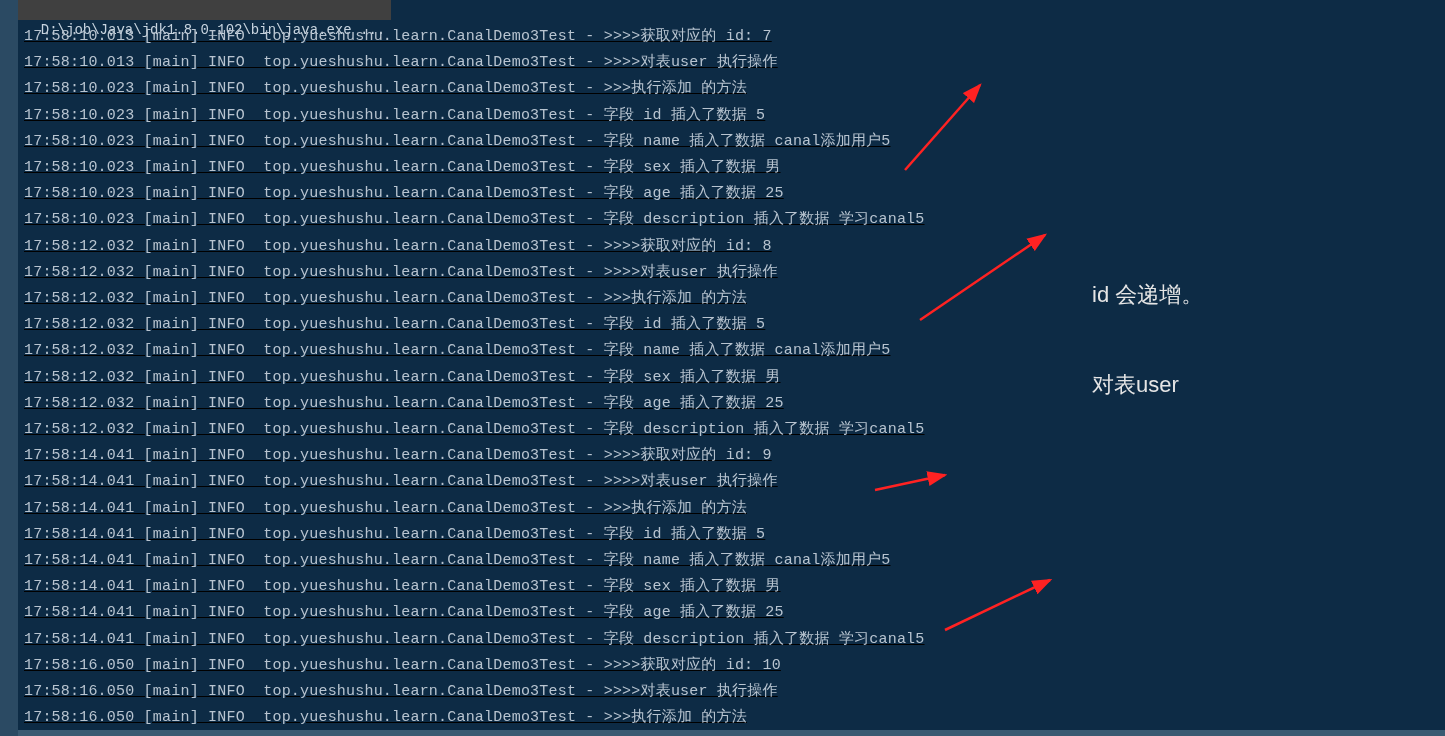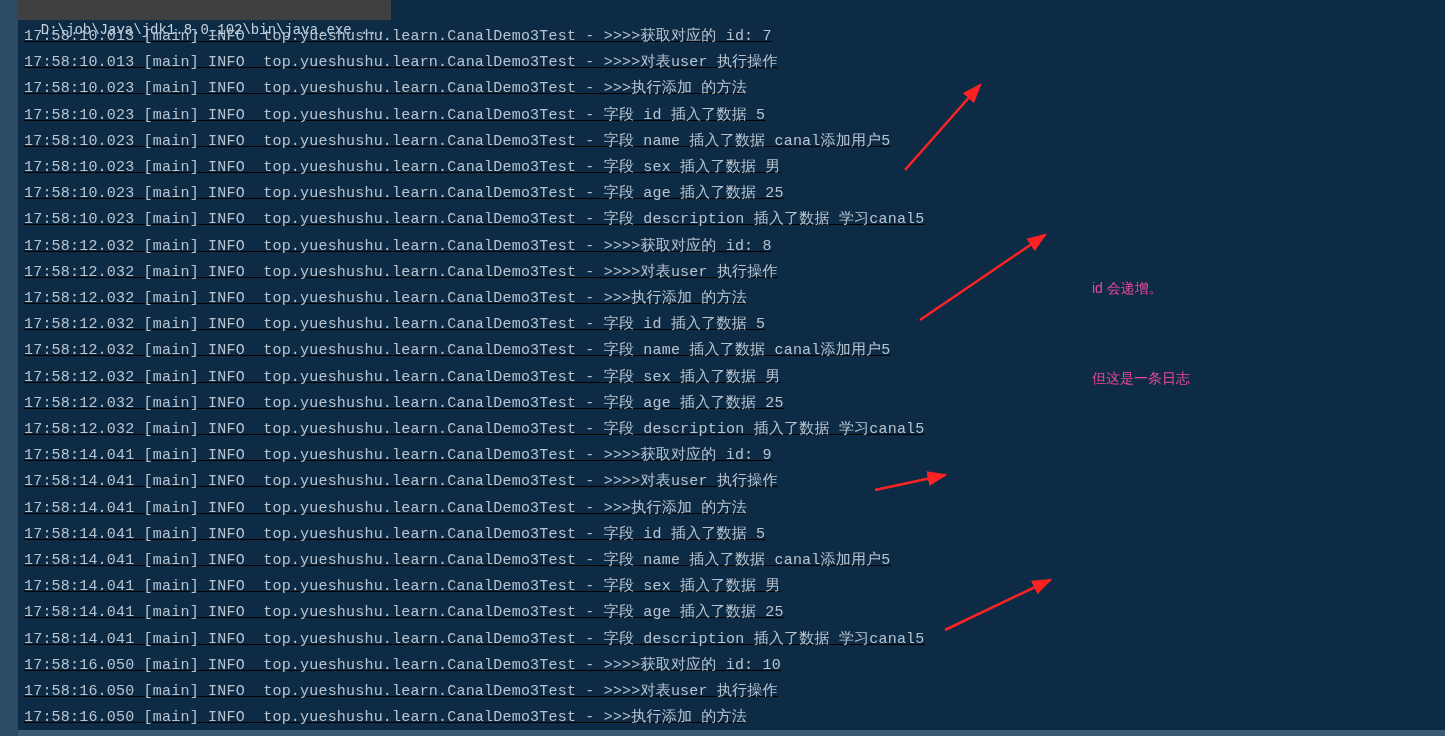--- a/index.html
+++ b/index.html
@@ -35,23 +35,23 @@
     top: 24px;
     right: 0;
     bottom: 0;
     line-height: 26.2px;
     white-space: pre;
     text-decoration: underline;
   }
   .log-line { color: #b8c4d0; letter-spacing: 0.2px; }
   .annotation {
     position: absolute;
-    color: #ec4899;
+    color: #e5e5e5;
     font-family: "Microsoft YaHei", "SimHei", sans-serif;
-    font-size: 14px;
+    font-size: 22px;
     font-weight: 400;
   }
   .arrow-svg {
     position: absolute;
     pointer-events: none;
   }
   .arrow-svg line {
     stroke: #ff2222;
     stroke-width: 2.5;
     marker-end: url(#arrowhead);
@@ -71,21 +71,21 @@
 <div class="header-bar">
   <span>D:\job\Java\jdk1.8.0_102\bin\java.exe ...</span>
 </div>
 
 <div class="console" id="console"><div class="log-line">17:58:10.013 [main] INFO  top.yueshushu.learn.CanalDemo3Test - &gt;&gt;&gt;&gt;获取对应的 id: 7</div><div class="log-line">17:58:10.013 [main] INFO  top.yueshushu.learn.CanalDemo3Test - &gt;&gt;&gt;&gt;对表user 执行操作</div><div class="log-line">17:58:10.023 [main] INFO  top.yueshushu.learn.CanalDemo3Test - &gt;&gt;&gt;执行添加 的方法</div><div class="log-line">17:58:10.023 [main] INFO  top.yueshushu.learn.CanalDemo3Test - 字段 id 插入了数据 5</div><div class="log-line">17:58:10.023 [main] INFO  top.yueshushu.learn.CanalDemo3Test - 字段 name 插入了数据 canal添加用户5</div><div class="log-line">17:58:10.023 [main] INFO  top.yueshushu.learn.CanalDemo3Test - 字段 sex 插入了数据 男</div><div class="log-line">17:58:10.023 [main] INFO  top.yueshushu.learn.CanalDemo3Test - 字段 age 插入了数据 25</div><div class="log-line">17:58:10.023 [main] INFO  top.yueshushu.learn.CanalDemo3Test - 字段 description 插入了数据 学习canal5</div><div class="log-line">17:58:12.032 [main] INFO  top.yueshushu.learn.CanalDemo3Test - &gt;&gt;&gt;&gt;获取对应的 id: 8</div><div class="log-line">17:58:12.032 [main] INFO  top.yueshushu.learn.CanalDemo3Test - &gt;&gt;&gt;&gt;对表user 执行操作</div><div class="log-line">17:58:12.032 [main] INFO  top.yueshushu.learn.CanalDemo3Test - &gt;&gt;&gt;执行添加 的方法</div><div class="log-line">17:58:12.032 [main] INFO  top.yueshushu.learn.CanalDemo3Test - 字段 id 插入了数据 5</div><div class="log-line">17:58:12.032 [main] INFO  top.yueshushu.learn.CanalDemo3Test - 字段 name 插入了数据 canal添加用户5</div><div class="log-line">17:58:12.032 [main] INFO  top.yueshushu.learn.CanalDemo3Test - 字段 sex 插入了数据 男</div><div class="log-line">17:58:12.032 [main] INFO  top.yueshushu.learn.CanalDemo3Test - 字段 age 插入了数据 25</div><div class="log-line">17:58:12.032 [main] INFO  top.yueshushu.learn.CanalDemo3Test - 字段 description 插入了数据 学习canal5</div><div class="log-line">17:58:14.041 [main] INFO  top.yueshushu.learn.CanalDemo3Test - &gt;&gt;&gt;&gt;获取对应的 id: 9</div><div class="log-line">17:58:14.041 [main] INFO  top.yueshushu.learn.CanalDemo3Test - &gt;&gt;&gt;&gt;对表user 执行操作</div><div class="log-line">17:58:14.041 [main] INFO  top.yueshushu.learn.CanalDemo3Test - &gt;&gt;&gt;执行添加 的方法</div><div class="log-line">17:58:14.041 [main] INFO  top.yueshushu.learn.CanalDemo3Test - 字段 id 插入了数据 5</div><div class="log-line">17:58:14.041 [main] INFO  top.yueshushu.learn.CanalDemo3Test - 字段 name 插入了数据 canal添加用户5</div><div class="log-line">17:58:14.041 [main] INFO  top.yueshushu.learn.CanalDemo3Test - 字段 sex 插入了数据 男</div><div class="log-line">17:58:14.041 [main] INFO  top.yueshushu.learn.CanalDemo3Test - 字段 age 插入了数据 25</div><div class="log-line">17:58:14.041 [main] INFO  top.yueshushu.learn.CanalDemo3Test - 字段 description 插入了数据 学习canal5</div><div class="log-line">17:58:16.050 [main] INFO  top.yueshushu.learn.CanalDemo3Test - &gt;&gt;&gt;&gt;获取对应的 id: 10</div><div class="log-line">17:58:16.050 [main] INFO  top.yueshushu.learn.CanalDemo3Test - &gt;&gt;&gt;&gt;对表user 执行操作</div><div class="log-line">17:58:16.050 [main] INFO  top.yueshushu.learn.CanalDemo3Test - &gt;&gt;&gt;执行添加 的方法</div></div>
 
 <div class="annotation" style="left:1092px; top:280px;">
   <span>id 会递增。</span>
 </div>
 <div class="annotation" style="left:1092px; top:370px;">
-  <span>但这是一条日志</span>
+  <span>对表user</span>
 </div>
 
 <svg class="arrow-svg" width="1445" height="736" style="left:0;top:0;">
   <defs>
     <marker id="arrowhead" markerWidth="8" markerHeight="6" refX="7" refY="3" orient="auto">
       <polygon points="0 0, 8 3, 0 6" fill="#ff2222"></polygon>
     </marker>
   </defs>
   <g id="arrow-group">
       <line x1="905" y1="170" x2="980" y2="85"></line>

